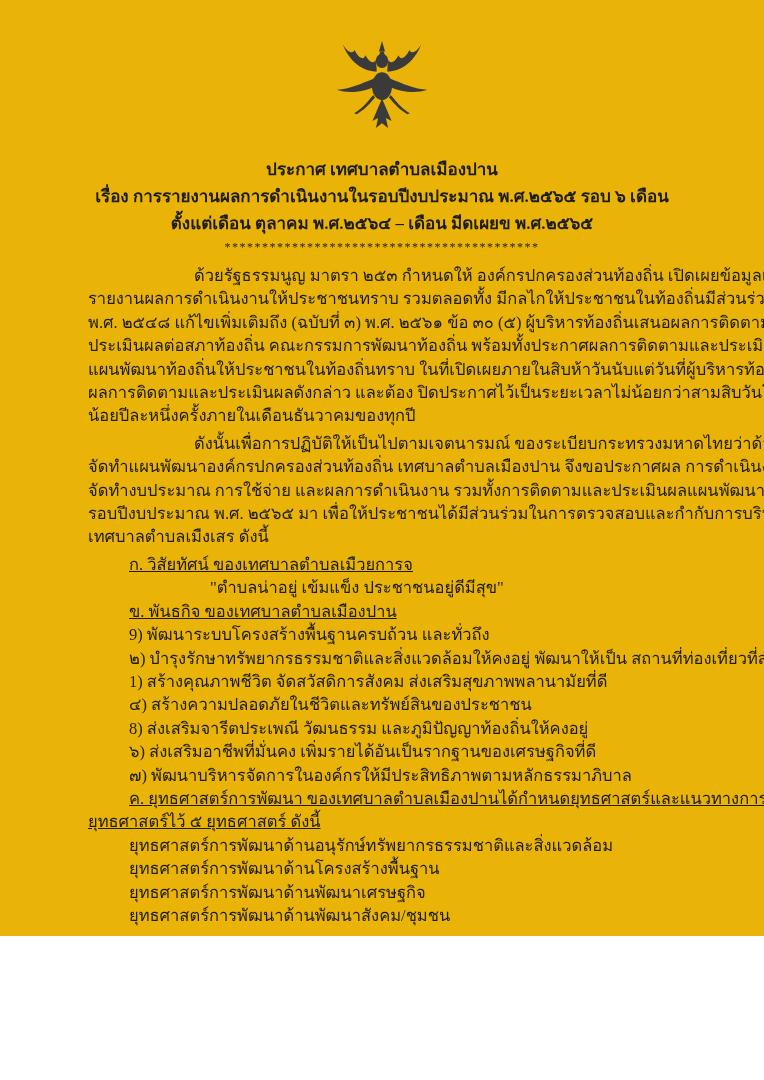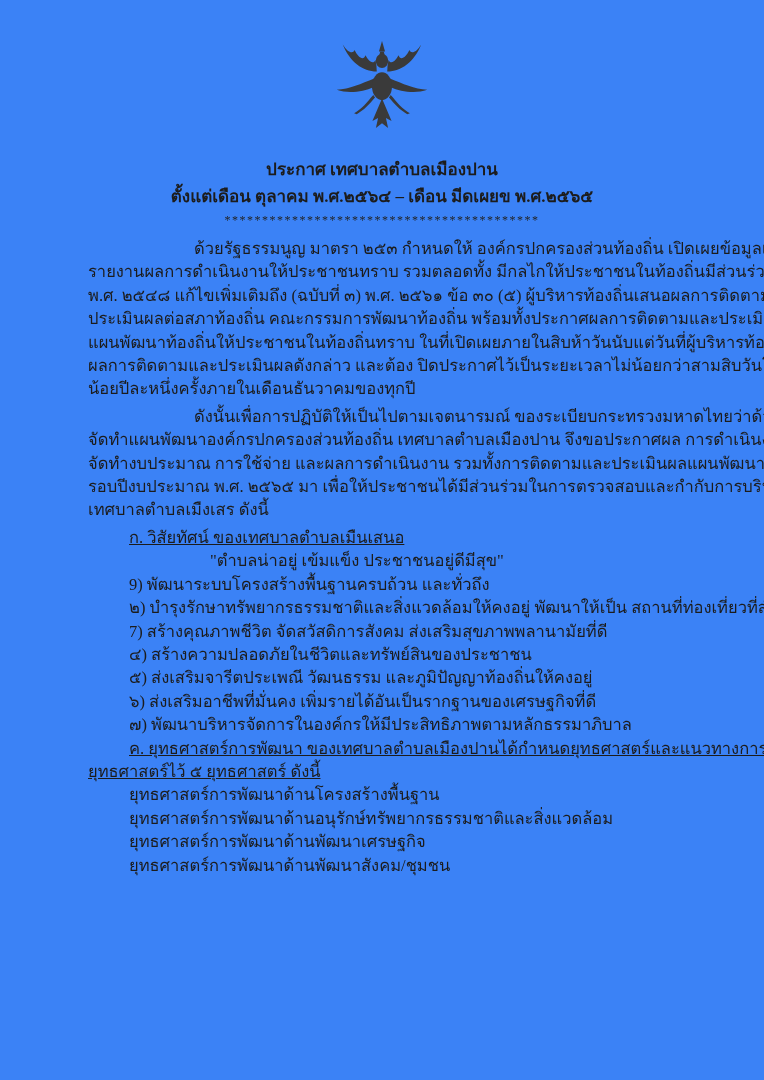--- a/index.html
+++ b/index.html
@@ -9,22 +9,22 @@
   }
   body {
     width: 764px;
     height: 1080px;
     overflow: hidden;
     font-family: "Liberation Serif", "DejaVu Serif", serif;
     color: #1c1c1c;
   }
   .page {
     width: 764px;
-    height: 1080px;
-    background: #3b82f6;
+    height: 936px;
+    background: #eab308;
     box-sizing: border-box;
     padding: 38px 64px 0 88px;
   }
   .emblem-wrap {
     text-align: center;
     margin-left: -24px; 
     height: 106px;
   }
   .emblem-wrap svg {
     width: 122px;
@@ -100,20 +100,21 @@
 
       <path d="M70 67 L59 93 L65.5 89.5 L63 101 L70 95.5 L77 101 L74.5 89.5 L81 93 Z"></path>
 
       <path d="M60 63 C53 71 47 79 38 84 L41 85 C49 81 56 73 62 66 Z"></path>
       <path d="M80 63 C87 71 93 79 102 84 L99 85 C91 81 84 73 78 66 Z"></path>
     </svg>
   </div>
 
   <div class="title-block">
     <div class="line-title">ประกาศ เทศบาลตำบลเมืองปาน</div>
+    <div class="line-title">เรื่อง การรายงานผลการดำเนินงานในรอบปีงบประมาณ พ.ศ.๒๕๖๕ รอบ ๖ เดือน</div>
     <div class="line-title">ตั้งแต่เดือน ตุลาคม พ.ศ.๒๕๖๔ – เดือน มีดเผยข พ.ศ.๒๕๖๕</div>
   </div>
   <div class="divider">******************************************</div>
 
   <div class="body-text">
 
     <div>
       <div class="line indent">ด้วยรัฐธรรมนูญ มาตรา ๒๕๓ กำหนดให้ องค์กรปกครองส่วนท้องถิ่น เปิดเผยข้อมูลและ</div>
       <div class="line">รายงานผลการดำเนินงานให้ประชาชนทราบ รวมตลอดทั้ง มีกลไกให้ประชาชนในท้องถิ่นมีส่วนร่วมด้วย</div>
       <div class="line">พ.ศ. ๒๕๔๘ แก้ไขเพิ่มเติมถึง (ฉบับที่ ๓) พ.ศ. ๒๕๖๑ ข้อ ๓๐ (๕) ผู้บริหารท้องถิ่นเสนอผลการติดตามและ</div>
@@ -125,37 +126,38 @@
 
     <div class="para-gap">
       <div class="line indent">ดังนั้นเพื่อการปฏิบัติให้เป็นไปตามเจตนารมณ์ ของระเบียบกระทรวงมหาดไทยว่าด้วยการ</div>
       <div class="line">จัดทำแผนพัฒนาองค์กรปกครองส่วนท้องถิ่น เทศบาลตำบลเมืองปาน จึงขอประกาศผล การดำเนินงานการ</div>
       <div class="line">จัดทำงบประมาณ การใช้จ่าย และผลการดำเนินงาน รวมทั้งการติดตามและประเมินผลแผนพัฒนาท้องถิ่น ใน</div>
       <div class="line">รอบปีงบประมาณ พ.ศ. ๒๕๖๕ มา เพื่อให้ประชาชนได้มีส่วนร่วมในการตรวจสอบและกำกับการบริหารจัดการ</div>
       <div class="line">เทศบาลตำบลเมืงเสร ดังนี้</div>
     </div>
 
     <div class="para-gap">
-      <div class="line heading">ก. วิสัยทัศน์ ของเทศบาลตำบลเมืนเสนอ</div>
+      <div class="line heading">ก. วิสัยทัศน์ ของเทศบาลตำบลเมืวยการจ</div>
       <div class="line quote">"ตำบลน่าอยู่ เข้มแข็ง ประชาชนอยู่ดีมีสุข"</div>
     </div>
 
     <div>
+      <div class="line heading">ข. พันธกิจ ของเทศบาลตำบลเมืองปาน</div>
       <div class="line item">9) พัฒนาระบบโครงสร้างพื้นฐานครบถ้วน และทั่วถึง</div>
       <div class="line item">๒) บำรุงรักษาทรัพยากรธรรมชาติและสิ่งแวดล้อมให้คงอยู่ พัฒนาให้เป็น สถานที่ท่องเที่ยวที่สำคัญ</div>
-      <div class="line item">7) สร้างคุณภาพชีวิต จัดสวัสดิการสังคม ส่งเสริมสุขภาพพลานามัยที่ดี</div>
+      <div class="line item">1) สร้างคุณภาพชีวิต จัดสวัสดิการสังคม ส่งเสริมสุขภาพพลานามัยที่ดี</div>
       <div class="line item">๔) สร้างความปลอดภัยในชีวิตและทรัพย์สินของประชาชน</div>
-      <div class="line item">๕) ส่งเสริมจารีตประเพณี วัฒนธรรม และภูมิปัญญาท้องถิ่นให้คงอยู่</div>
+      <div class="line item">8) ส่งเสริมจารีตประเพณี วัฒนธรรม และภูมิปัญญาท้องถิ่นให้คงอยู่</div>
       <div class="line item">๖) ส่งเสริมอาชีพที่มั่นคง เพิ่มรายได้อันเป็นรากฐานของเศรษฐกิจที่ดี</div>
       <div class="line item">๗) พัฒนาบริหารจัดการในองค์กรให้มีประสิทธิภาพตามหลักธรรมาภิบาล</div>
     </div>
 
     <div>
       <div class="line heading">ค. ยุทธศาสตร์การพัฒนา ของเทศบาลตำบลเมืองปานได้กำหนดยุทธศาสตร์และแนวทางการพัฒนา</div>
       <div class="line heading-cont">ยุทธศาสตร์ไว้ ๕ ยุทธศาสตร์ ดังนี้</div>
+      <div class="line item">ยุทธศาสตร์การพัฒนาด้านอนุรักษ์ทรัพยากรธรรมชาติและสิ่งแวดล้อม</div>
       <div class="line item">ยุทธศาสตร์การพัฒนาด้านโครงสร้างพื้นฐาน</div>
-      <div class="line item">ยุทธศาสตร์การพัฒนาด้านอนุรักษ์ทรัพยากรธรรมชาติและสิ่งแวดล้อม</div>
       <div class="line item">ยุทธศาสตร์การพัฒนาด้านพัฒนาเศรษฐกิจ</div>
       <div class="line item">ยุทธศาสตร์การพัฒนาด้านพัฒนาสังคม/ชุมชน</div>
     </div>
 
   </div>
 </div>
 
 </body></html>

